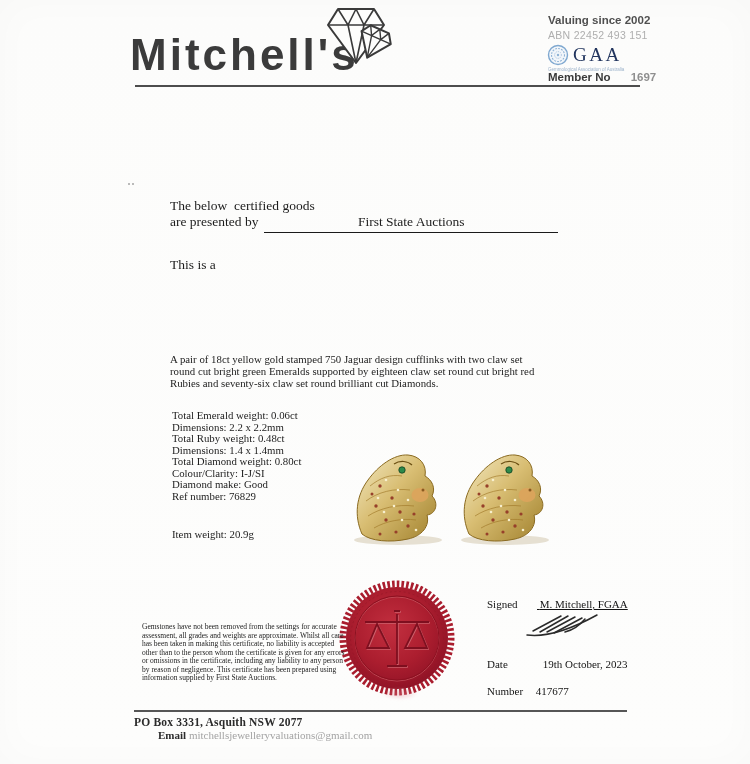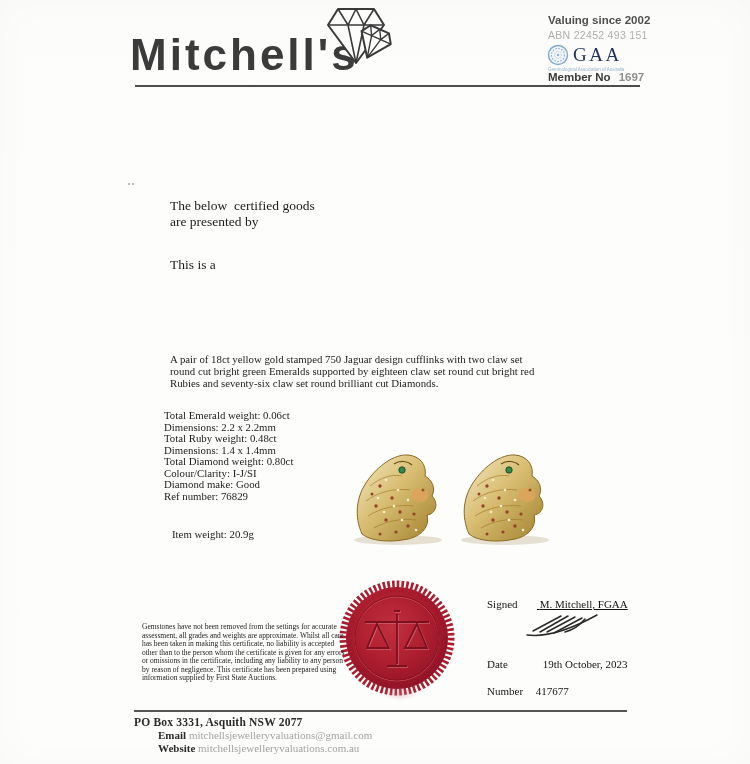--- a/index.html
+++ b/index.html
@@ -16,32 +16,32 @@
   .valuing{position:absolute;left:548px;top:14px;font-family:"Liberation Sans",sans-serif;
          font-size:11.5px;font-weight:bold;color:#4f4f4f;}
   .abn{position:absolute;left:548px;top:29px;font-family:"Liberation Sans",sans-serif;
          font-size:10.5px;color:#aeaeae;letter-spacing:.3px;}
   .gaa-row{position:absolute;left:547px;top:44px;display:flex;align-items:flex-start;gap:4px;}
   .gaa-text{font-family:"Liberation Serif",serif;font-size:19px;color:#22355e;letter-spacing:2.5px;}
   .gaa-sub{position:absolute;left:548px;top:67px;font-family:"Liberation Sans",sans-serif;
          font-size:4.5px;color:#9db3cb;white-space:nowrap;overflow:hidden;width:95px;}
   .member{position:absolute;left:548px;top:71px;font-family:"Liberation Sans",sans-serif;
          font-size:11.5px;font-weight:bold;color:#3a3a3a;}
-  .member .num{color:#8f8f8f;font-weight:600;margin-left:8px;}
+  .member .num{color:#8f8f8f;font-weight:600;margin-left:20px;}
   
   .pre{white-space:pre-wrap;}
   .intro-1{position:absolute;left:170px;top:198px;font-size:13.5px;}
   .intro-2{position:absolute;left:170px;top:214px;width:388px;display:flex;font-size:13.5px;}
   .blank{flex:1;border-bottom:1.2px solid #1a1a1a;text-align:center;margin-left:6px;padding-bottom:2px;}
   .thisisa{position:absolute;left:170px;top:257px;font-size:13.5px;}
   .cert-title{position:absolute;left:255px;top:255px;font-size:15px;font-weight:bold;
          letter-spacing:.3px;border-bottom:2.4px solid #111;padding-bottom:1px;}
   
   .desc{position:absolute;left:170px;top:353px;width:378px;font-size:10.8px;line-height:1.12;}
-  .details{position:absolute;left:164px;top:410px;font-size:10.8px;line-height:11.5px;}
+  .details{position:absolute;left:172px;top:410px;font-size:10.8px;line-height:11.5px;}
   .item-weight{position:absolute;left:172px;top:528px;font-size:10.8px;}
   .photo{position:absolute;left:350px;top:446px;width:208px;height:102px;}
   
   .seal{position:absolute;left:337px;top:576px;width:120px;height:124px;}
   .disclaimer{position:absolute;left:142px;top:623px;width:204px;font-size:7.5px;line-height:1.14;color:#222;}
   .signoff{position:absolute;left:487px;top:598px;font-size:11px;color:#141414;}
   .sig-row{position:absolute;white-space:nowrap;}
   .sig-label{display:inline-block;}
   .signature-svg{position:absolute;left:38px;top:12px;}
   .smudge{position:absolute;left:382px;top:687px;width:36px;height:13px;
@@ -98,20 +98,21 @@
   </div>
 
   <div class="artifact">
       <i></i>
       <i></i>
     </div>
 
   <div class="intro-1 pre">The below  certified goods</div>
   <div class="intro-2">
     <span>are presented by</span>
+    <span class="blank">First State Auctions</span>
   </div>
   <div class="thisisa">This is a</div>
 
   <div class="desc">A pair of 18ct yellow gold stamped 750 Jaguar design cufflinks with two claw set round cut bright green Emeralds supported by eighteen claw set round cut bright red Rubies and seventy-six claw set round brilliant cut Diamonds.</div>
   <div class="details">
     <div>Total Emerald weight: 0.06ct</div>
     <div>Dimensions: 2.2 x 2.2mm</div>
     <div>Total Ruby weight: 0.48ct</div>
     <div>Dimensions: 1.4 x 1.4mm</div>
     <div>Total Diamond weight: 0.80ct</div>
@@ -217,19 +218,15 @@
     </div>
   </div>
 
   <div class="footer-rule"></div>
   <div class="footer">
     <div class="f-addr">PO Box 3331, Asquith NSW 2077</div>
     <div class="f-line">
       <b>Email</b>
       <span>mitchellsjewelleryvaluations@gmail.com</span>
     </div>
-    <div class="f-line">
-      <b>Website</b>
-      <span>mitchellsjewelleryvaluations.com.au</span>
-    </div>
   </div>
 
 </div>
 
 </body></html>

